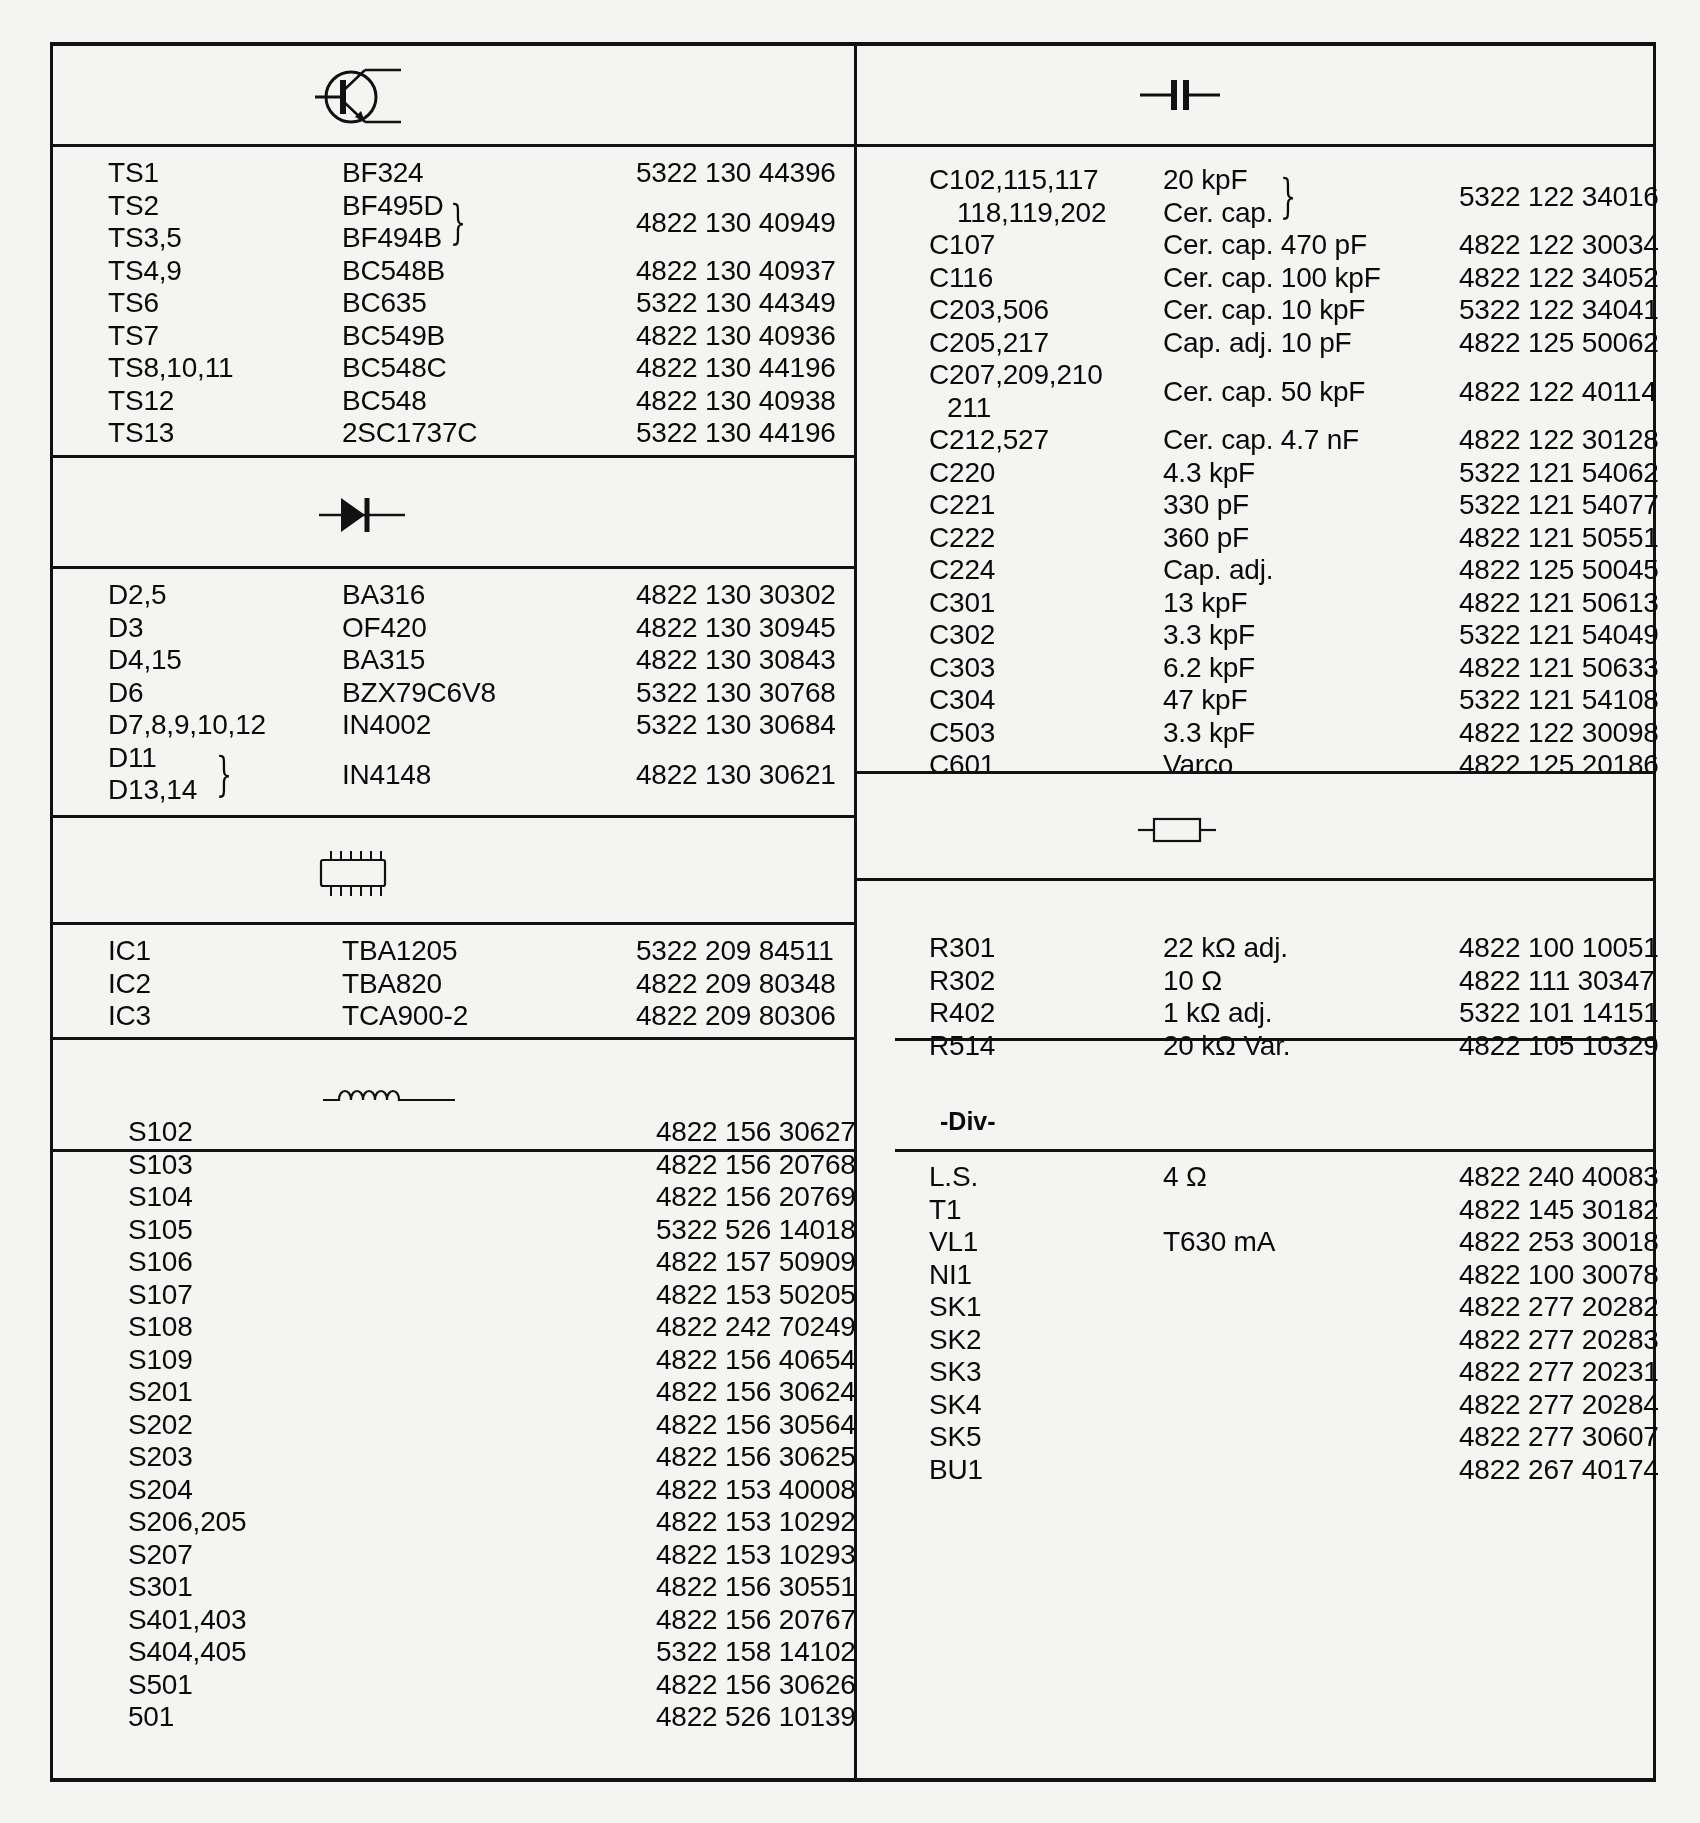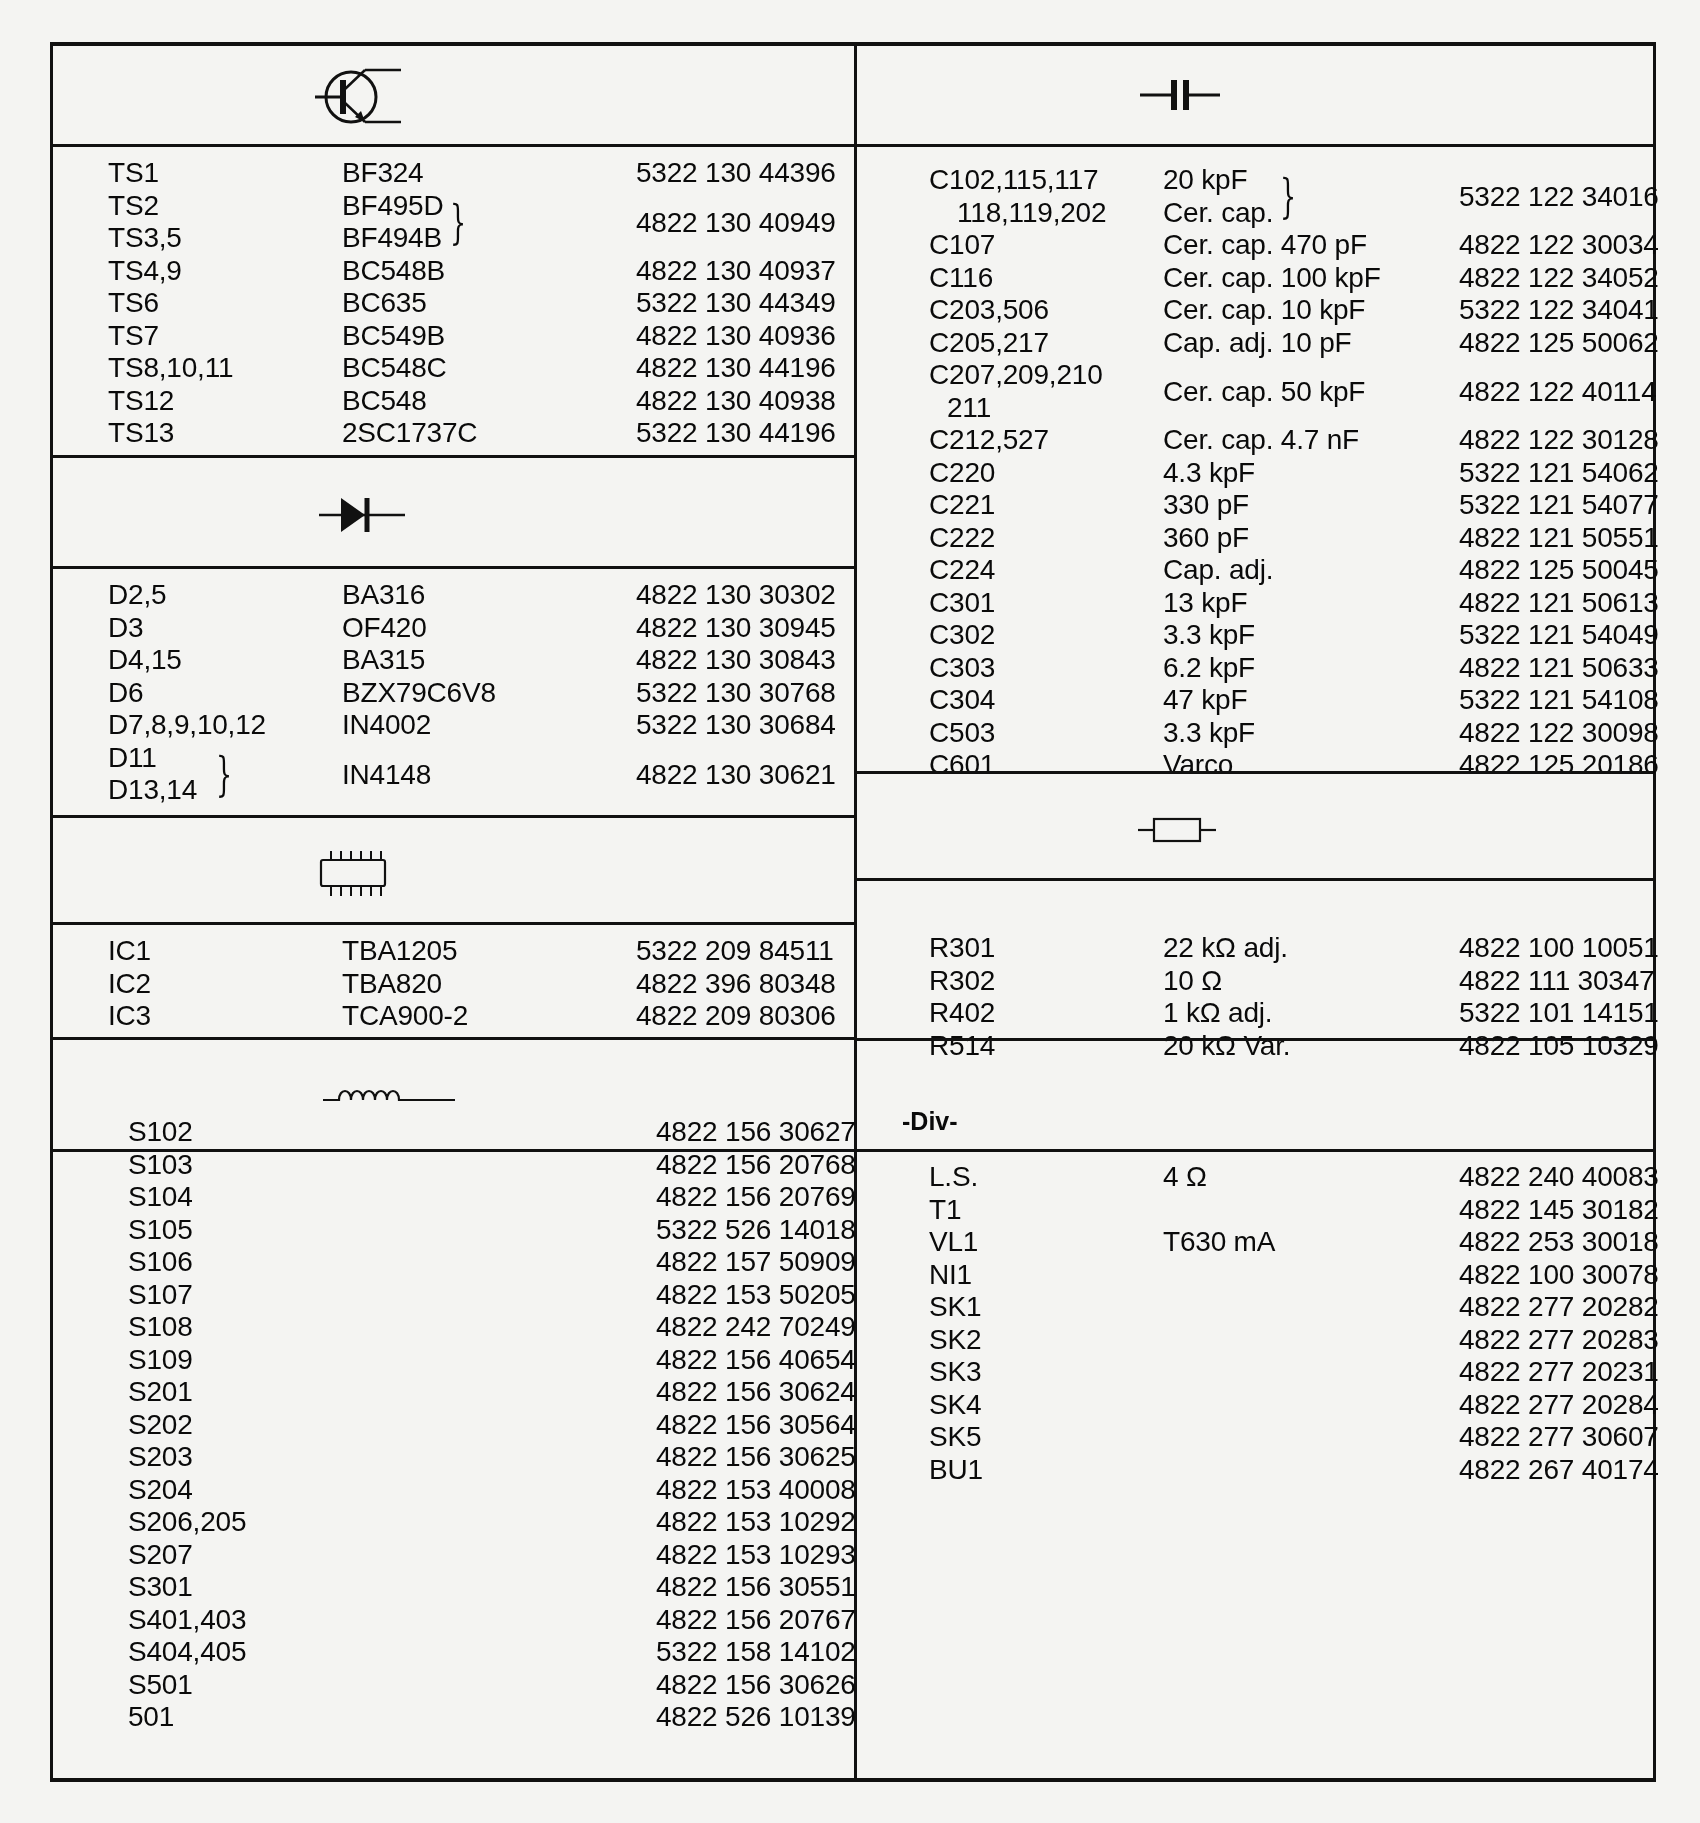--- a/index.html
+++ b/index.html
@@ -200,21 +200,21 @@
     </div>
     <div class="rows" style="top:889px;">
       <div class="row">
         <span class="c1">IC1</span>
         <span class="c2">TBA1205</span>
         <span class="c3">5322 209 84511</span>
       </div>
       <div class="row">
         <span class="c1">IC2</span>
         <span class="c2">TBA820</span>
-        <span class="c3">4822 396 80348</span>
+        <span class="c3">4822 209 80348</span>
       </div>
       <div class="row">
         <span class="c1">IC3</span>
         <span class="c2">TCA900-2</span>
         <span class="c3">4822 209 80306</span>
       </div>
     </div>
 
     <div class="sec-head bordered-top" style="top:991px;height:115px;">
       <div class="sym">
@@ -456,21 +456,21 @@
           <span class="c2">1 kΩ adj.</span>
           <span class="c3">5322 101 14151</span>
         </div>
         <div class="row">
           <span class="c1">R514</span>
           <span class="c2">20 kΩ Var.</span>
           <span class="c3">4822 105 10329</span>
         </div>
       </div>
 
-    <div class="sec-head bordered-top" style="top:992px;height:114px;">
+    <div class="sec-head bordered-top" style="top:992px;height:114px;margin-left:38px;">
       <span class="div-label" style="top:66px;">-Div-</span>
     </div>
     <div class="rows" id="misc-rows" style="top:1115px;">
         <div class="row">
           <span class="c1">L.S.</span>
           <span class="c2">4 Ω</span>
           <span class="c3">4822 240 40083</span>
         </div>
         <div class="row">
           <span class="c1">T1</span>

